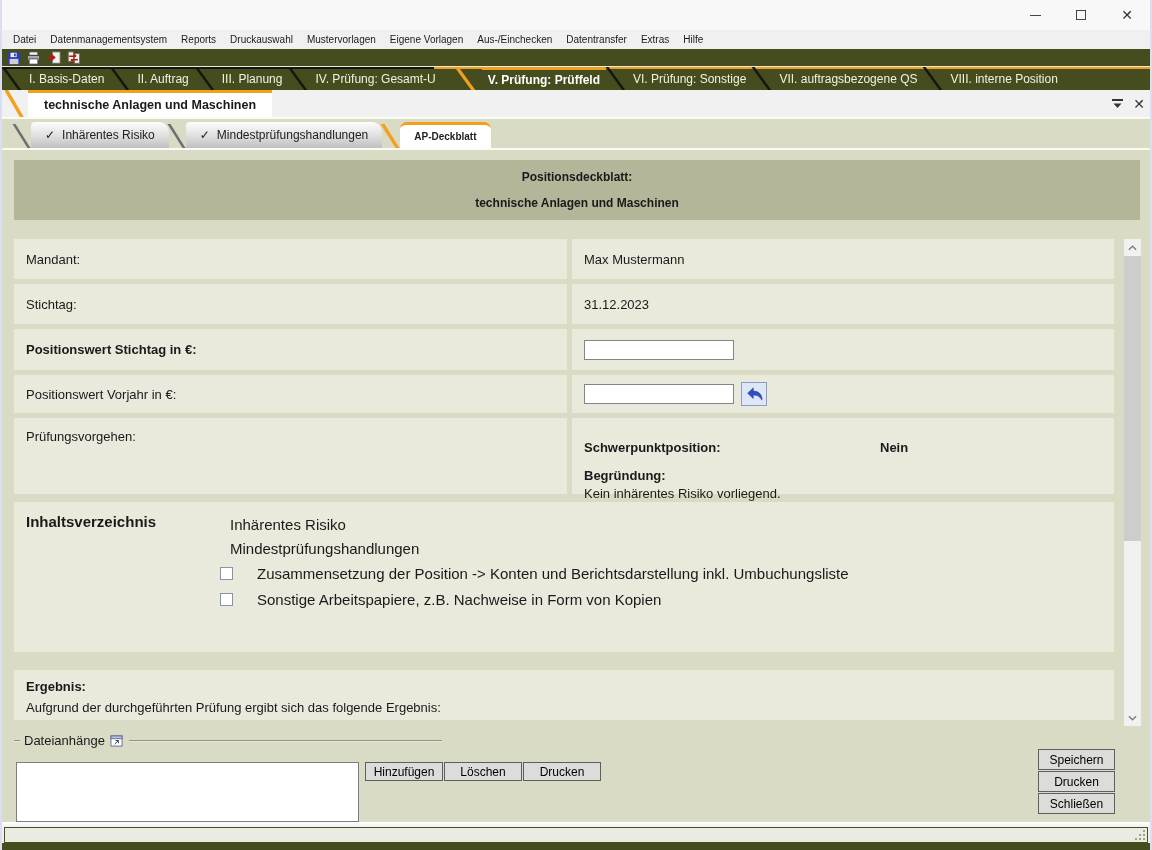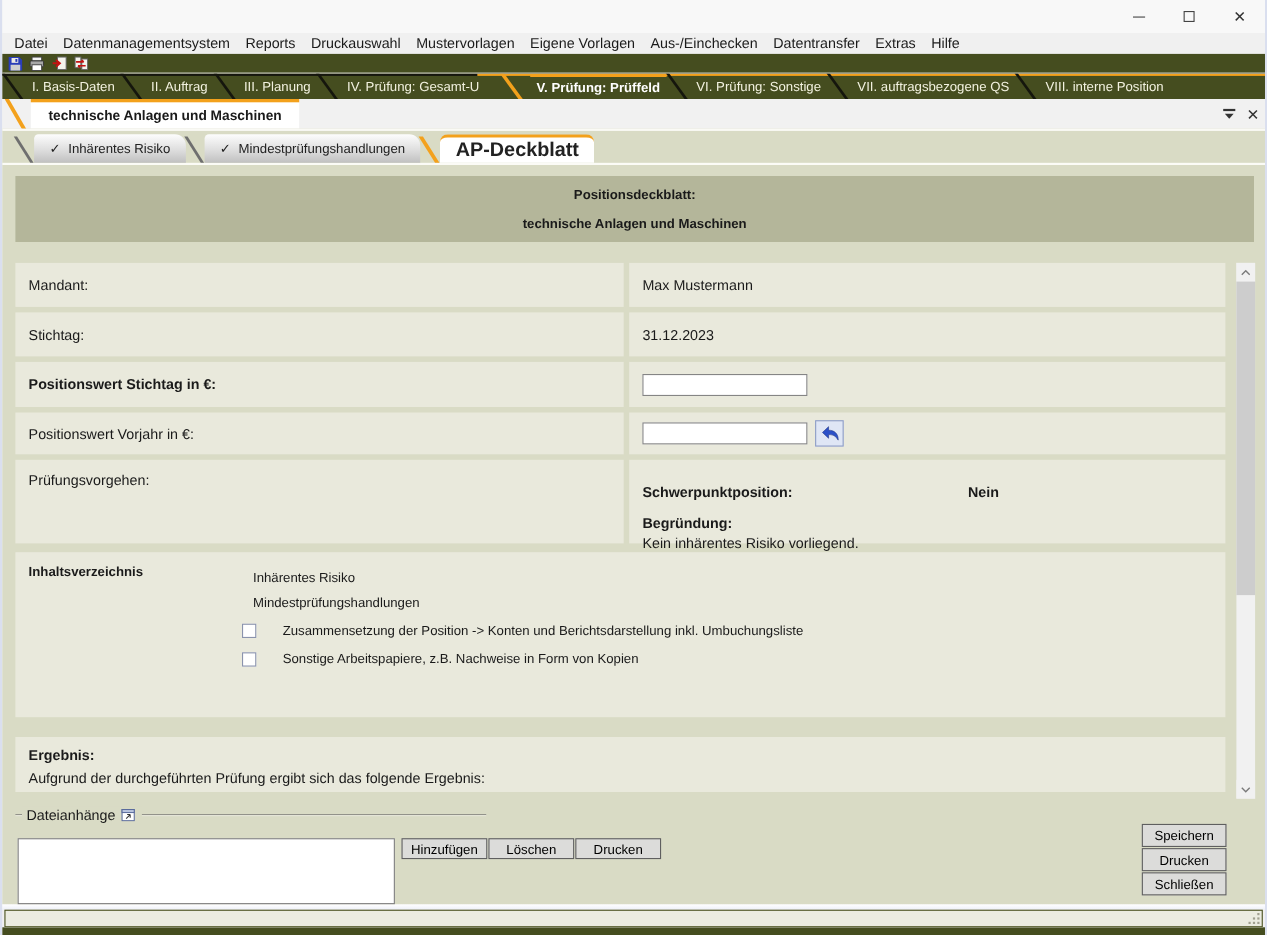--- a/index.html
+++ b/index.html
@@ -14,21 +14,21 @@
 
   
   .titlebar { height:30px; background:#f8f8f8; display:flex; align-items:center; justify-content:flex-end; }
   .wc { width:46px; height:30px; display:flex; align-items:center; justify-content:center; cursor:default; }
   .wc-min-glyph { width:11px; height:0; border-top:1.4px solid #444; display:block; }
   .wc-max-glyph { width:10px; height:10px; border:1.4px solid #444; display:block; }
   .wc-close-glyph { font-size:14px; color:#333; line-height:1; }
 
   
   .menubar { height:19px; background:#f0f0f0; display:flex; align-items:center; padding-left:4px; }
-  .menu-item { font-size:13px; padding:0 7px; height:19px; display:flex; align-items:center; white-space:nowrap;text-align:center; }
+  .menu-item { font-size:10px; padding:0 7px; height:19px; display:flex; align-items:center; white-space:nowrap;text-align:center; }
 
   
   .toolbar { height:18px; background:#454d1f; display:flex; align-items:center; gap:3px; padding-left:3px; border-bottom:1px solid #e8e8e8; }
   .tool-btn { width:17px; height:16px; display:flex; align-items:center; justify-content:center; }
 
   
   .maintabs { height:23px; background:#454d1f; position:relative; display:flex; align-items:stretch; overflow:hidden; }
   .tabline-dark { position:absolute; top:0; left:0; width:432px; height:2px; background:#15160d; }
   .tabline-orange { position:absolute; top:0; left:432px; right:0; height:2px; background:#f3a11c; }
   .mt-sep { width:3px; height:30px; background:#15160d; transform:skewX(36deg); margin:0 9px; flex:none; margin-top:-2px; }
@@ -46,21 +46,21 @@
 
   
   .content { height:705px; background:#d9dbc5; border-top:2px solid #fafaf5; position:relative; padding-left:12px; }
 
   
   .innertabs { display:flex; align-items:flex-end; height:29px; padding-top:3px; }
   .it-sep { width:3px; height:24px; background:#6f6f6f; transform:skewX(32deg); margin:0 8px 0 6px; flex:none; }
   .it-sep.orange { background:#f3a11c; width:4px; }
   .inner-tab { height:26px; border-radius:4px 10px 0 0; background:linear-gradient(180deg,#fdfdfd 0%,#dedede 55%,#c0c0c0 100%);
     display:flex; align-items:center; gap:7px; font-size:12px; color:#222; padding:0 14px; flex:none; }
-  .inner-tab.active { background:#ffffff; border-top:3px solid #f3a11c; border-radius:7px 7px 0 0; font-weight:bold; font-size:18px; }
+  .inner-tab.active { background:#ffffff; border-top:3px solid #f3a11c; border-radius:7px 7px 0 0; font-weight:bold; font-size:10px; }
   .it-check { font-size:12px; color:#222; }
   .innertabs-underline { height:2px; background:#fbfbf6; margin-left:-12px; }
 
   
   .headerband { margin-top:10px; width:1126px; height:60px; background:#b4b69a; text-align:center;
     display:flex; flex-direction:column; justify-content:center; gap:12px; }
   .headerband div { font-weight:bold; font-size:12px; }
 
   
   .formgrid { margin-top:19px; width:1100px; display:grid; grid-template-columns:553px 542px; column-gap:5px; row-gap:5px; }
@@ -73,21 +73,21 @@
   .undo-btn { width:26px; height:24px; margin-left:7px; background:#dfe6f5; border:1px solid #8d9cc4; display:inline-flex; align-items:center; justify-content:center; vertical-align:middle; }
   .input-row { display:flex; align-items:center; }
 
   .sp-line { display:flex; padding-top:11px; }
   .sp-label { font-weight:bold; font-size:13px; width:296px; }
   .sp-value { font-weight:bold; font-size:13px; }
   .beg-label { font-weight:bold; font-size:13px; margin-top:13px; }
   .beg-text { font-size:13px; margin-top:3px; }
 
   
-  .iv-row { margin-top:8px; width:1100px; height:150px; background:#e9e9dc; position:relative; padding:9px 0 0 12px; font-size:12px; }
+  .iv-row { margin-top:8px; width:1100px; height:150px; background:#e9e9dc; position:relative; padding:9px 0 0 12px; font-size:15px; }
   .iv-title { font-weight:bold; position:absolute; left:12px; top:11px; }
   .iv-items { margin-left:204px; margin-top:2px; }
   .iv-item { height:23.5px; display:flex; align-items:center; }
   .iv-cbrow { margin-left:172px; height:26px; display:flex; align-items:center; gap:24px;padding-left:22px; }
   .cb { width:13px; height:13px; background:#ffffff; border:1px solid #8a93ad; flex:none; }
 
   
   .erg-row { margin-top:18px; width:1100px; height:50px; background:#e9e9dc; padding:9px 0 0 12px; font-size:13px; }
   .erg-title { font-weight:bold; }
   .erg-text { margin-top:6px; }

